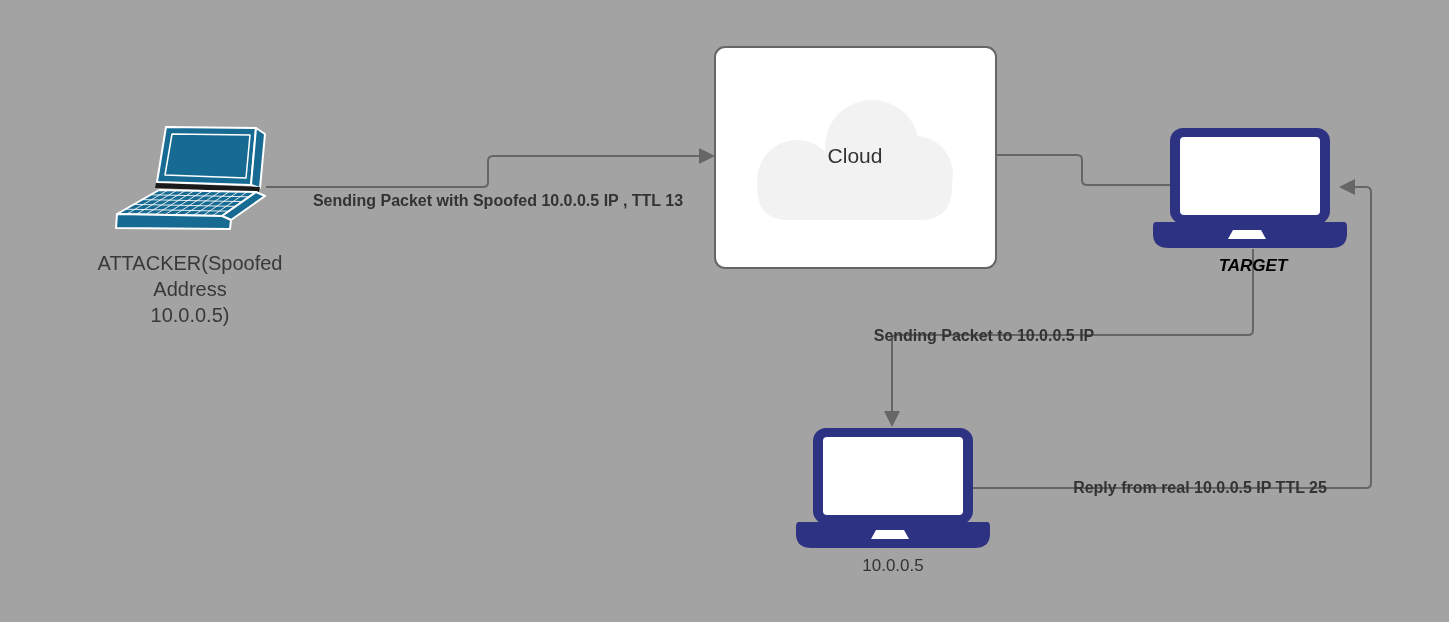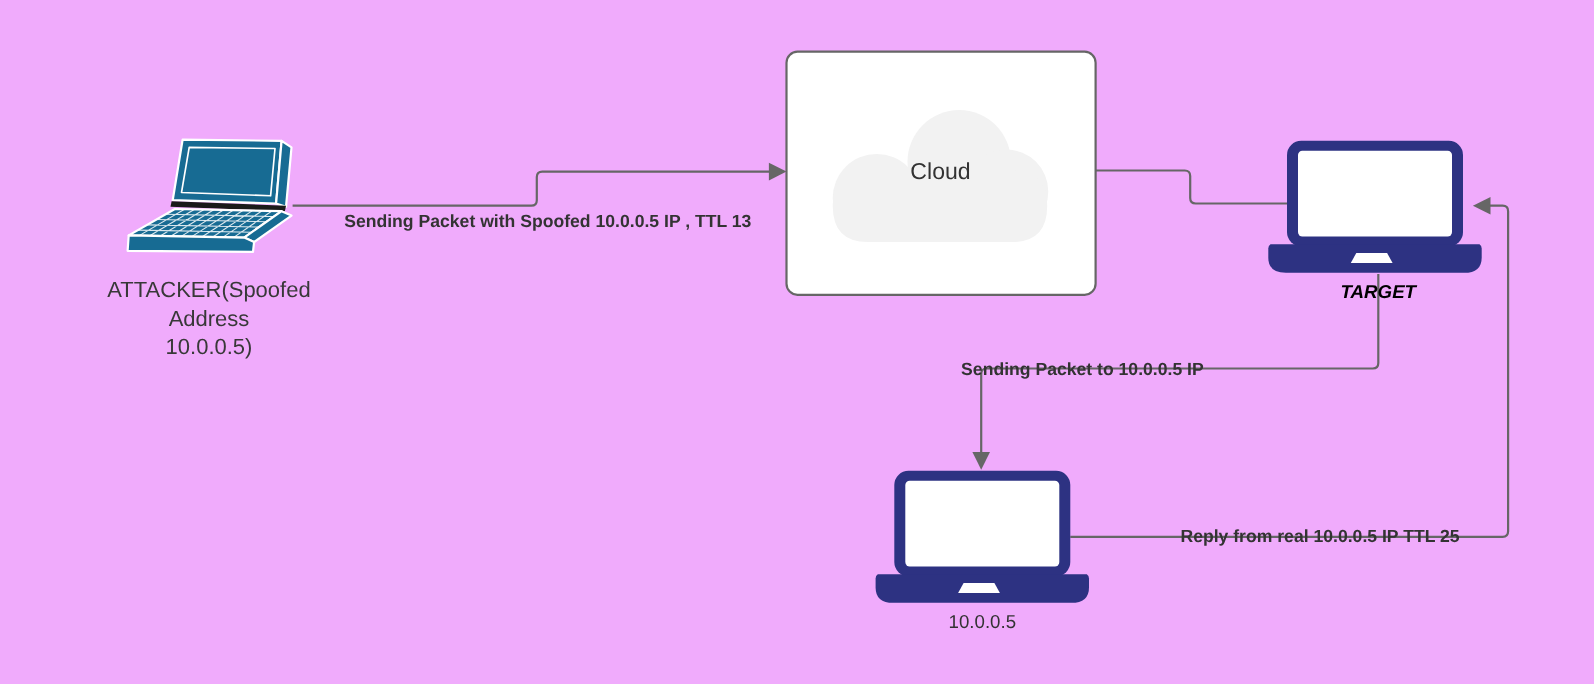--- a/index.html
+++ b/index.html
@@ -1,20 +1,20 @@
 <!DOCTYPE html>
 <html><head>
 <meta charset="utf-8">
 <style>
   html, body { margin: 0; padding: 0; background: #ffffff; }
   .canvas {
     position: relative;
     width: 1449px;
     height: 622px;
-    background: #f0abfc;
+    background: #a3a3a3;
     font-family: "Liberation Sans", sans-serif;
     overflow: hidden;
   }
   svg { display: block; }
   .edge { stroke: #666666; stroke-width: 2; fill: none; }
   .arrowhead { fill: #666666; stroke: none; }
   .edge-label {
     fill: #333333;
     font-weight: bold;
     font-size: 16px;

